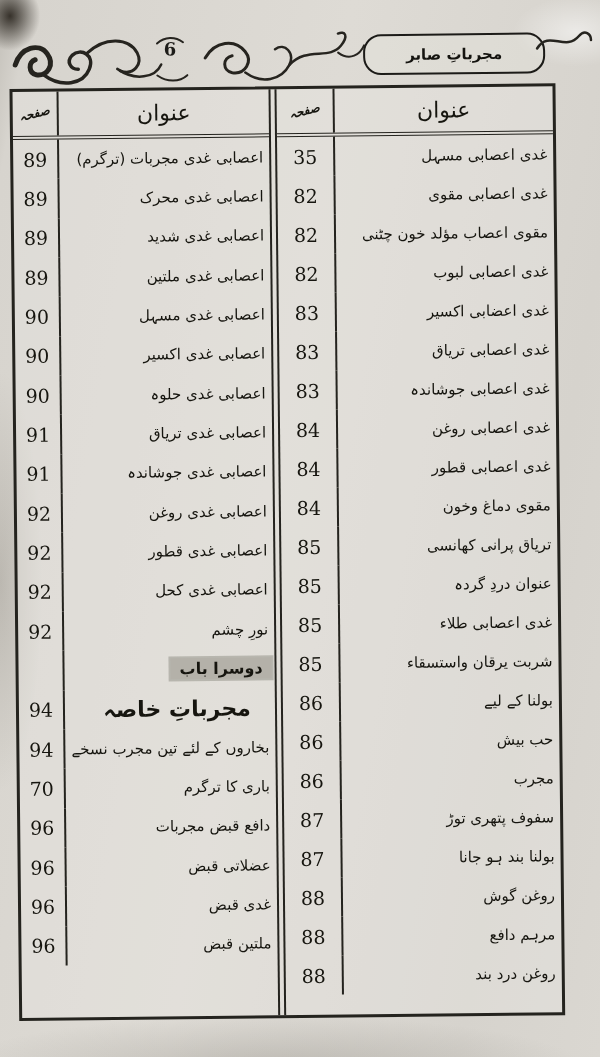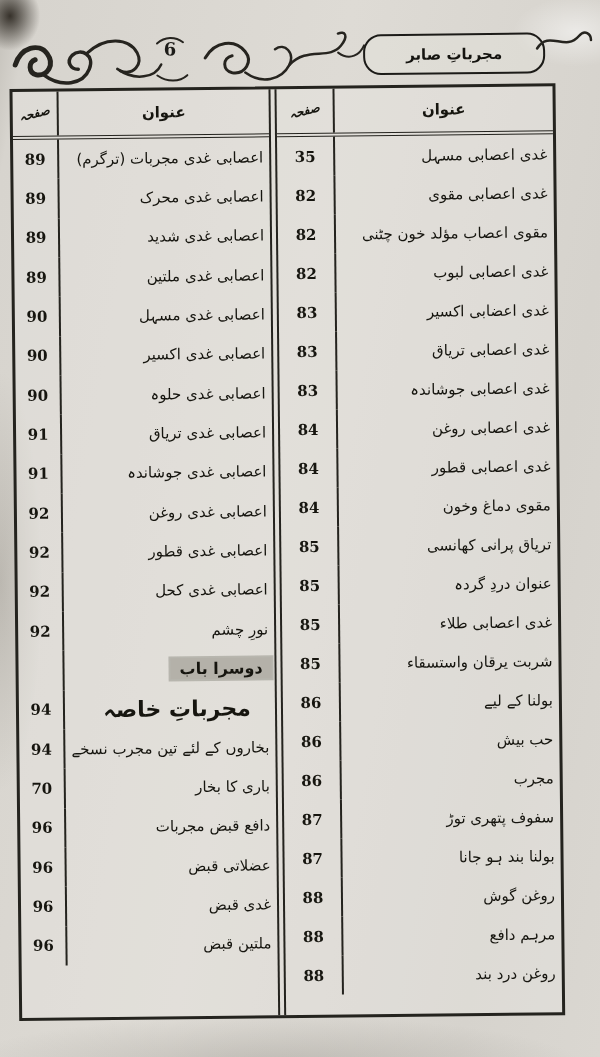--- a/index.html
+++ b/index.html
@@ -47,28 +47,28 @@
   .half.l{width:256px;}
   .half.r{flex:1;}
   .dbl{width:4px;border-left:2px solid #24231e;border-right:2px solid #24231e;}
 
   .thead{flex:0 0 44px;display:flex;border-bottom:4px double #24231e;}
   .cell-pg{border-right:2px solid #24231e;display:flex;align-items:center;justify-content:center;}
   .half.l .cell-pg{width:44px;}
   .half.r .cell-pg{width:56px;}
   .cell-ttl{flex:1;display:flex;align-items:center;}
   .thead .cell-ttl{justify-content:center;}
-  .thead .cell-ttl .hdr{direction:rtl;font-weight:700;font-size:15px;}
+  .thead .cell-ttl .hdr{direction:rtl;font-weight:400;font-size:22px;}
   .thead .cell-pg .hdr{direction:rtl;font-weight:700;font-style:italic;font-size:12px;transform:rotate(-14deg);}
 
   .tbody{flex:1;display:flex;flex-direction:column;}
   .half.l .tbody{padding-bottom:52px;}
   .half.r .tbody{padding-bottom:20px;}
   .row{flex:1;display:flex;min-height:0;}
-  .row .cell-pg{font-family:"DejaVu Serif",serif;font-weight:700;font-size:15px;text-align:center;}
+  .row .cell-pg{font-family:"DejaVu Serif",serif;font-weight:400;font-size:19px;text-align:center;}
   .row .cell-ttl{direction:rtl;justify-content:flex-start;padding:0 6px 0 2px;}
   .ttl-text{display:inline-block;font-size:15px;white-space:nowrap;}
 
   .row.section .cell-ttl{padding-right:3px;}
   .row.section .ttl-text{
     background:#b4b1a9;box-shadow:0 0 0 2px rgba(150,147,139,0.55);
     font-weight:700;font-size:16px;padding:1px 9px;
   }
   .row.large .cell-ttl{justify-content:center;padding-left:20px;}
   .row.large .ttl-text{font-weight:700;font-size:22px;}
@@ -210,21 +210,21 @@
             </div>
             <div class="row">
               <div class="cell-pg">94</div>
               <div class="cell-ttl">
                 <span class="ttl-text">بخاروں کے لئے تین مجرب نسخے</span>
               </div>
             </div>
             <div class="row">
               <div class="cell-pg">70</div>
               <div class="cell-ttl">
-                <span class="ttl-text">باری کا بخار</span>
+                <span class="ttl-text">باری کا ترگرم</span>
               </div>
             </div>
             <div class="row">
               <div class="cell-pg">96</div>
               <div class="cell-ttl">
                 <span class="ttl-text">دافع قبض مجربات</span>
               </div>
             </div>
             <div class="row">
               <div class="cell-pg">96</div>

